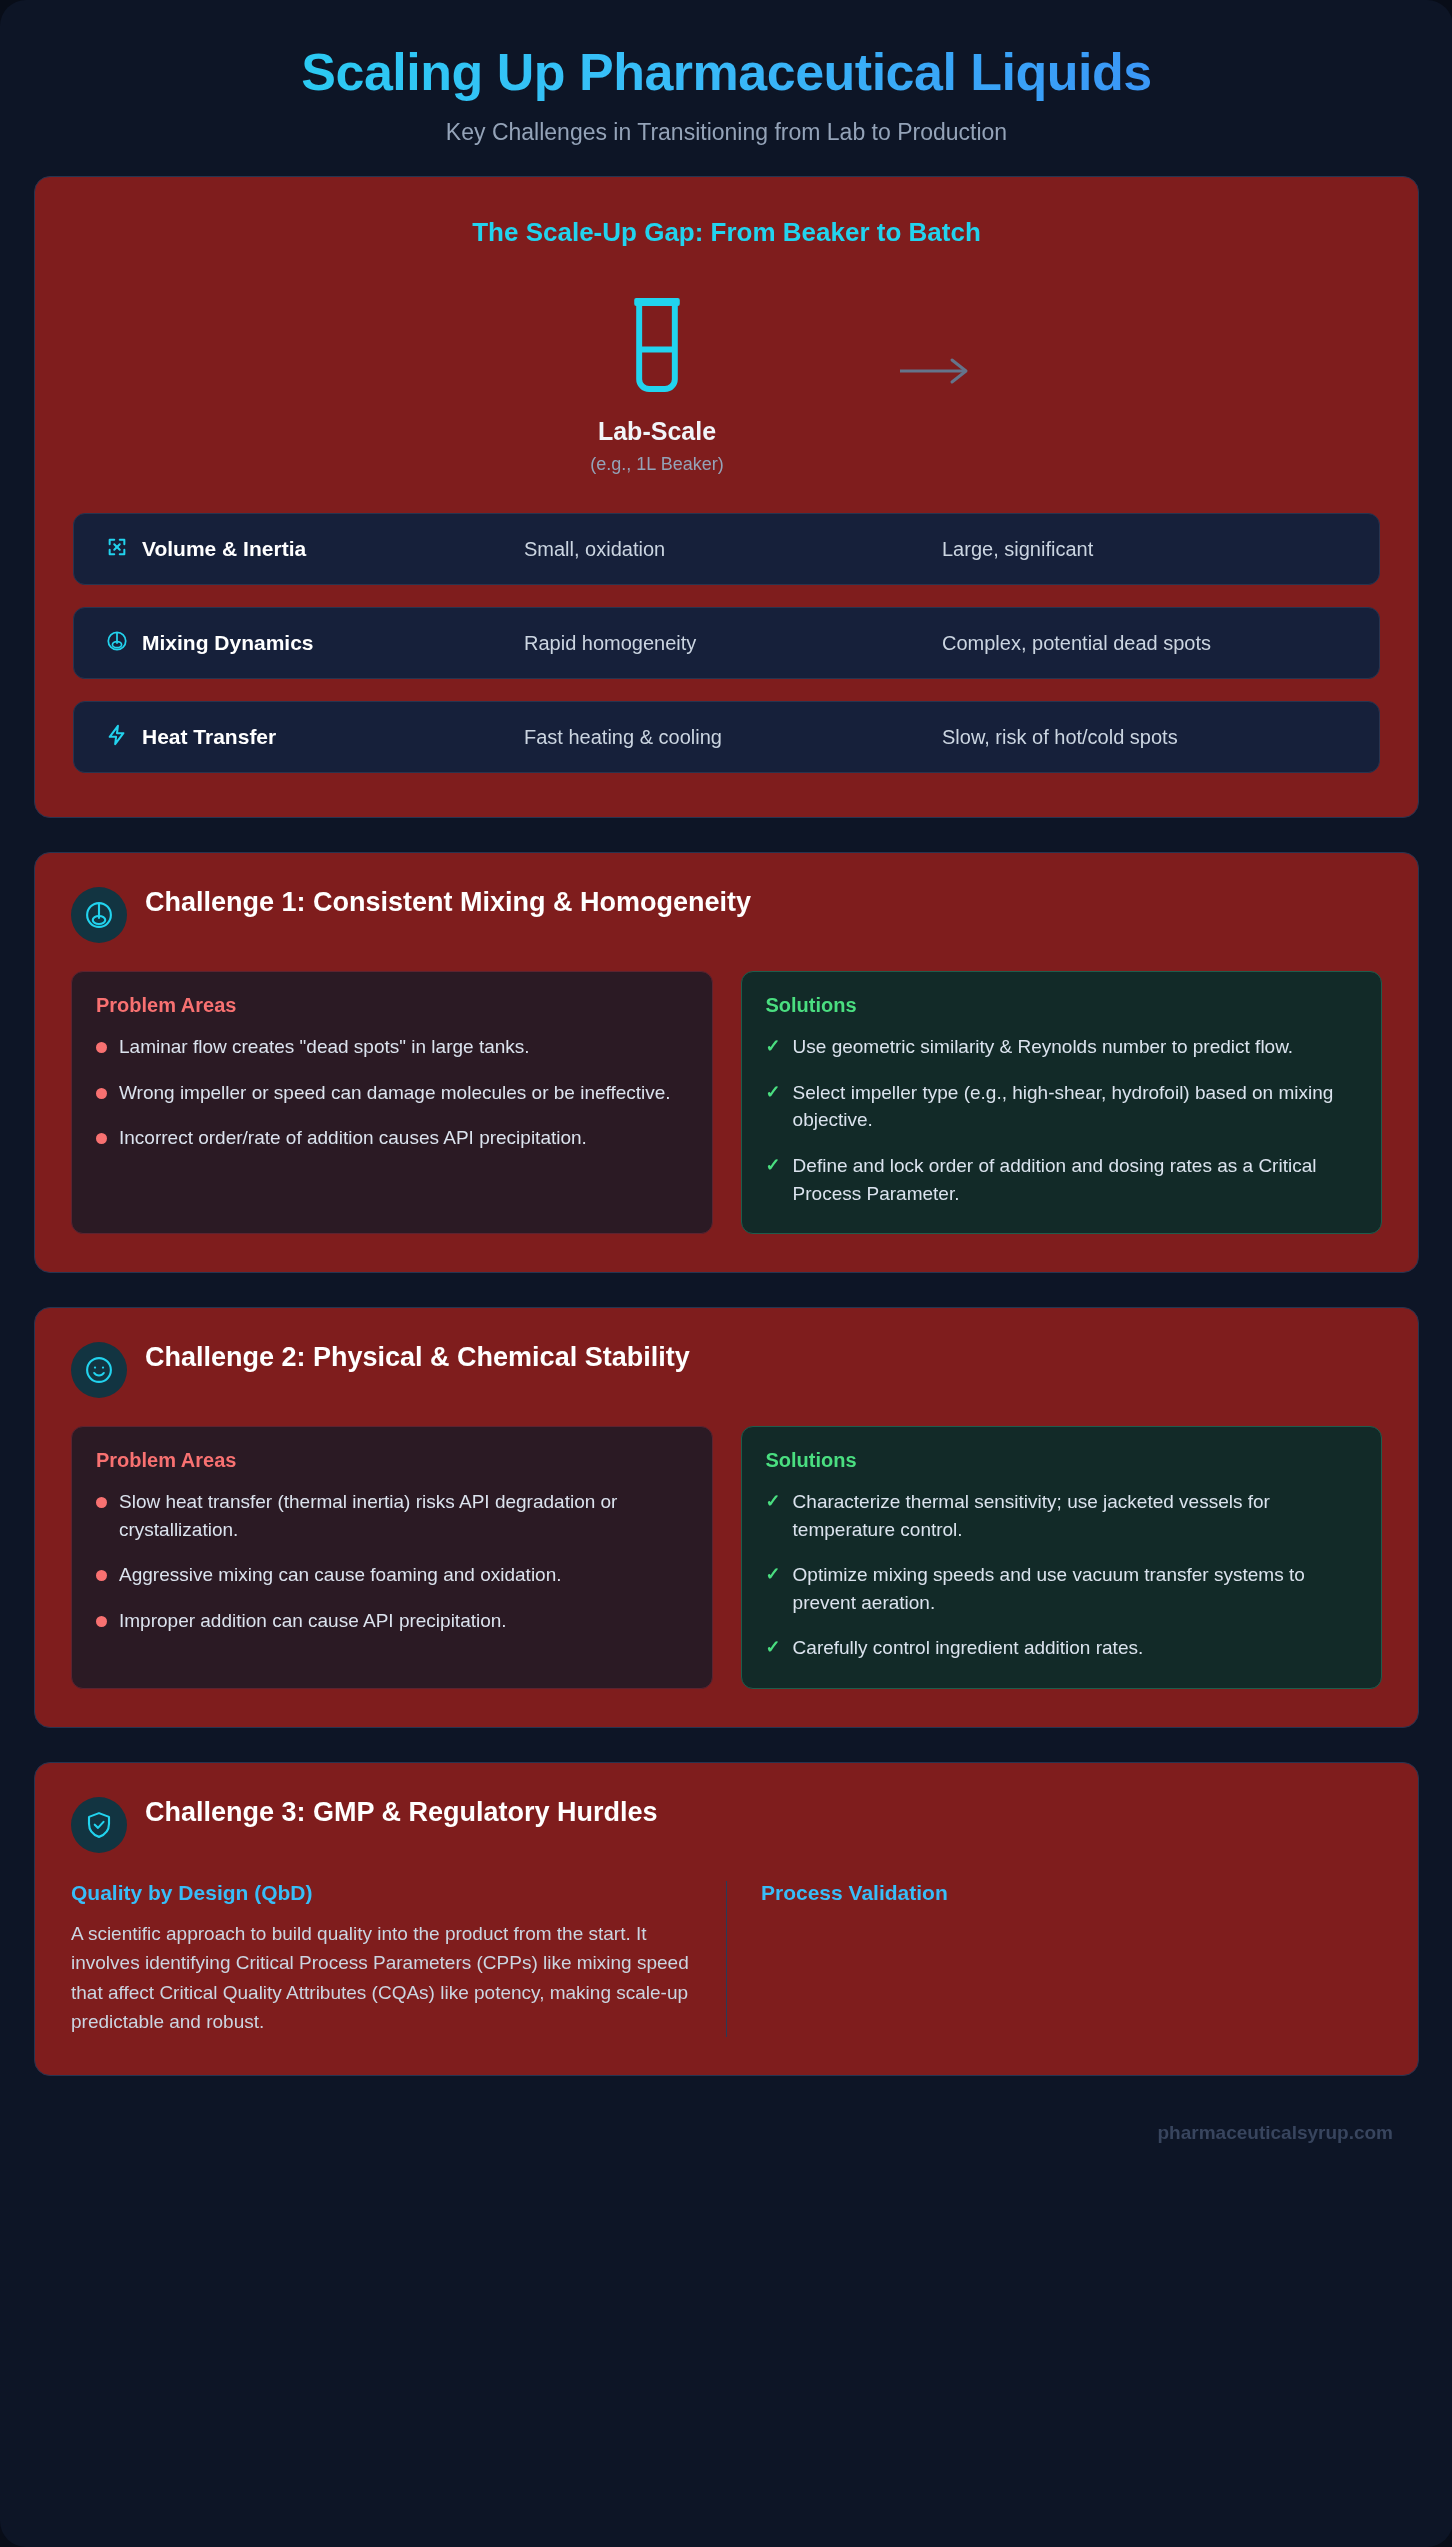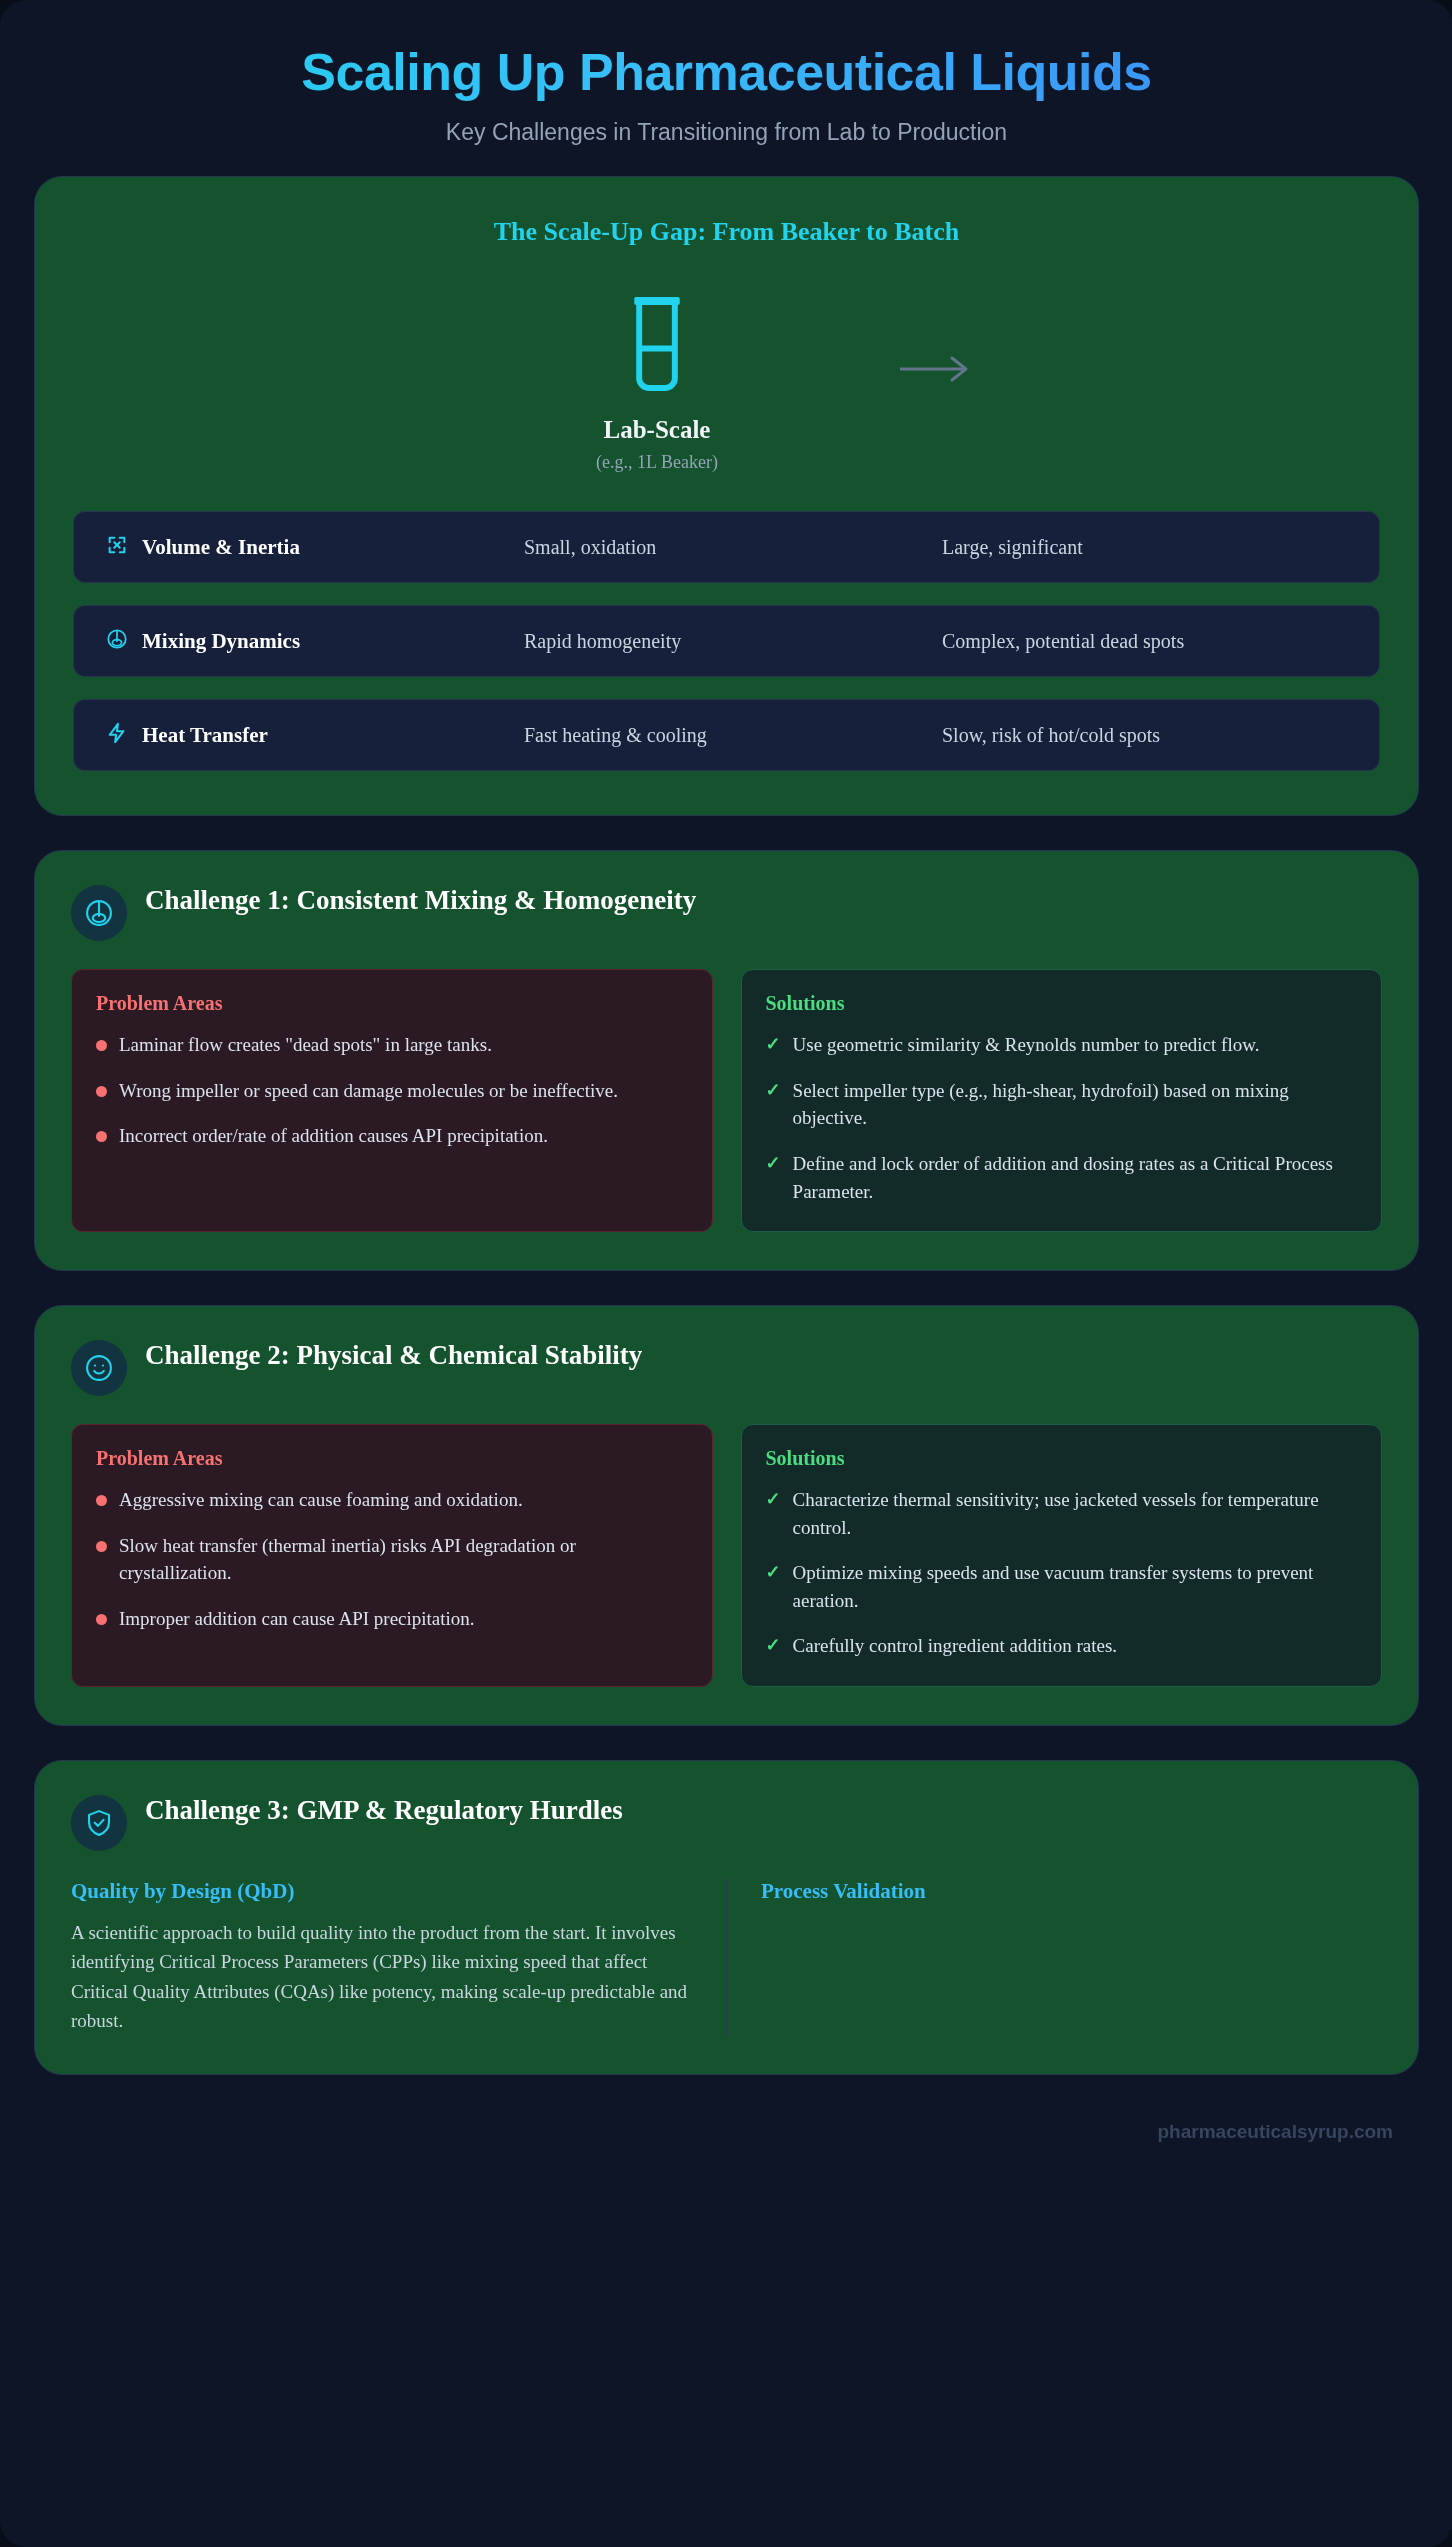--- a/index.html
+++ b/index.html
@@ -34,25 +34,24 @@
   }
   .sub-title {
     font-size: 23px;
     color: #94a3b8;
     margin-top: 16px;
     font-weight: normal;
   }
 
   
   .card {
-    background: #14532d;
+    background: #7f1d1d;
     border: 1px solid #263450;
-    border-radius: 28px;
+    border-radius: 16px;
     margin-bottom: 34px;
-    font-family: Liberation Serif, serif;
   }
 
   
   .gap-panel { padding: 40px 38px 44px 38px; }
   .gap-title {
     text-align: center;
     color: #22d3ee;
     font-size: 26px;
     font-weight: bold;
     margin-bottom: 42px;
@@ -349,25 +348,25 @@
       </div>
       <div class="ch-title">Challenge 2: Physical &amp; Chemical Stability</div>
     </div>
 
     <div class="ch-cols">
       <div class="col col-problem">
         <div class="col-h">Problem Areas</div>
         <ul class="bullets">
           <li>
               <span class="dot"></span>
+              <span>Slow heat transfer (thermal inertia) risks API degradation or crystallization.</span>
+            </li>
+          <li>
+              <span class="dot"></span>
               <span>Aggressive mixing can cause foaming and oxidation.</span>
-            </li>
-          <li>
-              <span class="dot"></span>
-              <span>Slow heat transfer (thermal inertia) risks API degradation or crystallization.</span>
             </li>
           <li>
               <span class="dot"></span>
               <span>Improper addition can cause API precipitation.</span>
             </li>
         </ul>
       </div>
 
       <div class="col col-solution">
         <div class="col-h">Solutions</div>

